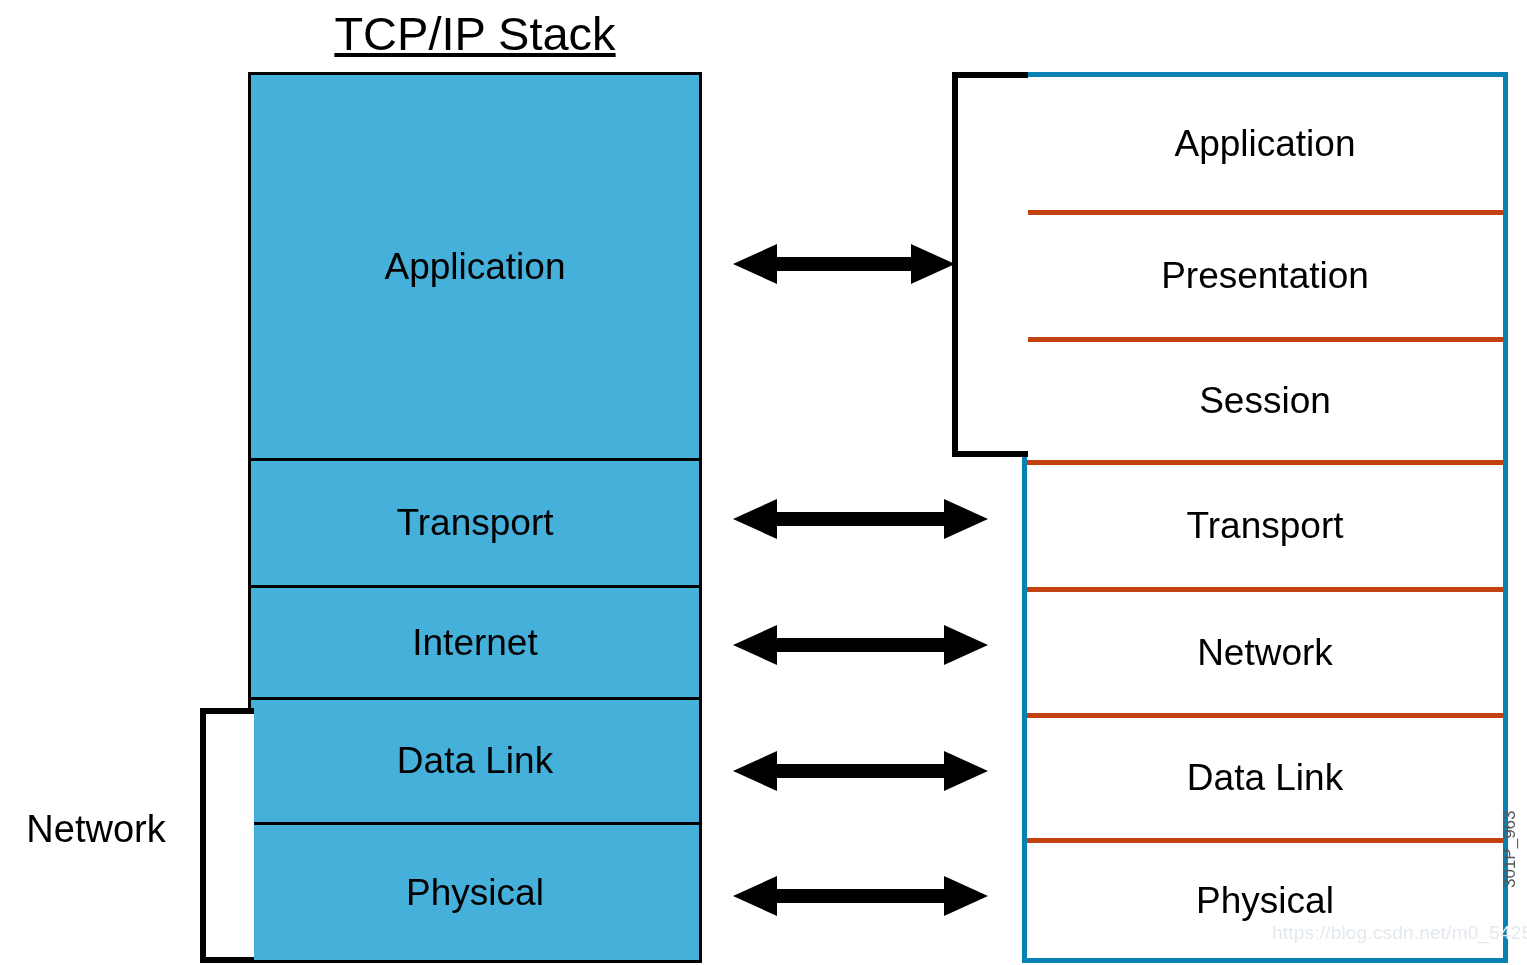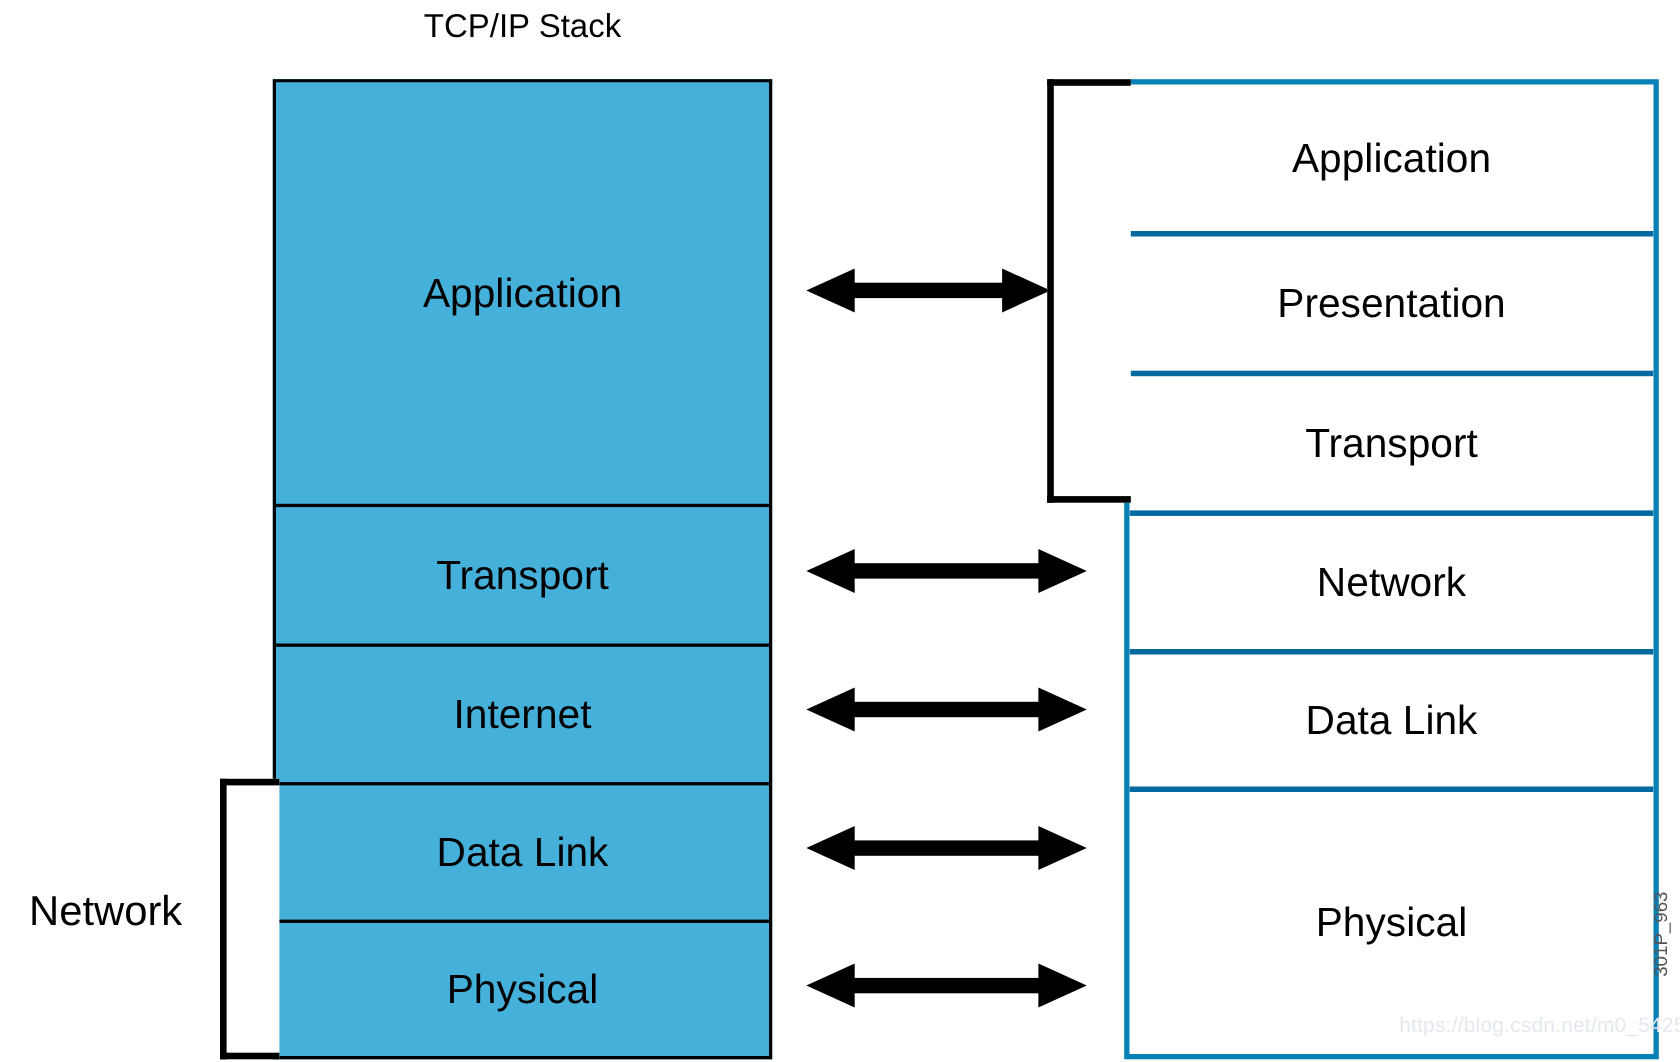--- a/index.html
+++ b/index.html
@@ -14,25 +14,26 @@
     position: relative;
     width: 1527px;
     height: 965px;
     background: #ffffff;
     overflow: hidden;
   }
 
   
   .title {
     position: absolute;
-    font-size: 30px;
+    font-size: 47px;
     color: #000000;
     white-space: nowrap;
     text-align: center;
     line-height: 1;
+    text-decoration: underline;
   }
   #tcpip-title { left: 248px; top: 10px; width: 454px; }
   #osi-title   { left: 1022px; top: 10px; width: 486px; }
 
   
   #tcpip-stack {
     position: absolute;
     left: 248px;
     top: 72px;
     width: 454px;
@@ -71,21 +72,21 @@
   .osi-row {
     position: relative;
     box-sizing: border-box;
     display: flex;
     align-items: center;
     justify-content: center;
     color: #000000;
     font-size: 37px;
     background: #ffffff;
   }
-  .osi-row + .osi-row { border-top: 5px solid #0369a1; }
+  .osi-row + .osi-row { border-top: 5px solid #c2410c; }
 
   
   .arrow {
     position: absolute;
     height: 44px;
   }
   .arrow svg { display: block; }
 
   
   #osi-bracket {
@@ -154,38 +155,41 @@
 
   <div class="title" id="tcpip-title">TCP/IP Stack</div>
 
   <div id="tcpip-stack">
     <div class="tcp-row" style="height:383px">
       <span>Application</span>
     </div>
     <div class="tcp-row" style="height:127px">
       <span>Transport</span>
     </div>
-    <div class="tcp-row" style="height:126px">
+    <div class="tcp-row" style="height:112px">
       <span>Internet</span>
     </div>
     <div class="tcp-row" style="height:125px">
       <span>Data Link</span>
     </div>
     <div class="tcp-row" style="flex:1 1 auto">
       <span>Physical</span>
     </div>
   </div>
 
   <div id="osi-stack">
     <div class="osi-row" style="height:133px">
       <span>Application</span>
     </div>
     <div class="osi-row" style="height:127px">
       <span>Presentation</span>
     </div>
+    <div class="osi-row" style="height:123px">
+      <span>Session</span>
+    </div>
     <div class="osi-row" style="height:127px">
       <span>Transport</span>
     </div>
     <div class="osi-row" style="height:126px">
       <span>Network</span>
     </div>
     <div class="osi-row" style="height:125px">
       <span>Data Link</span>
     </div>
     <div class="osi-row" style="flex:1 1 auto">

